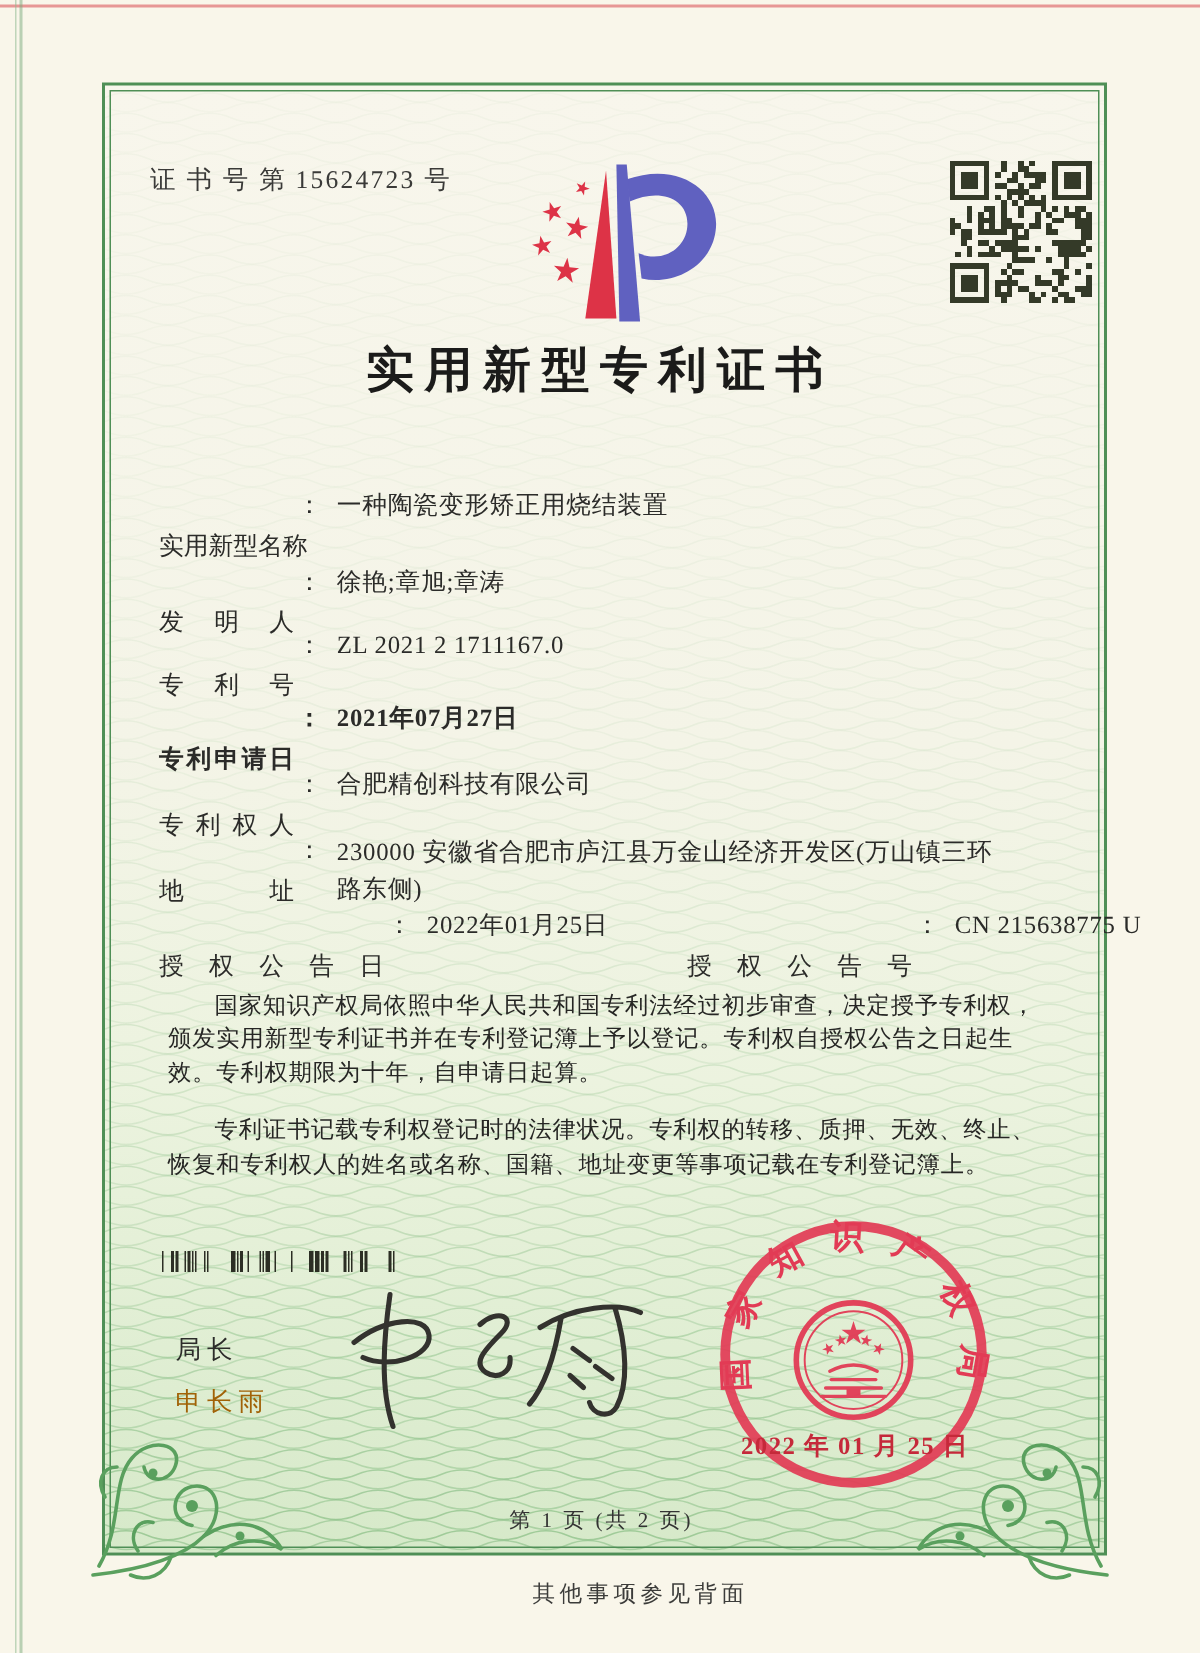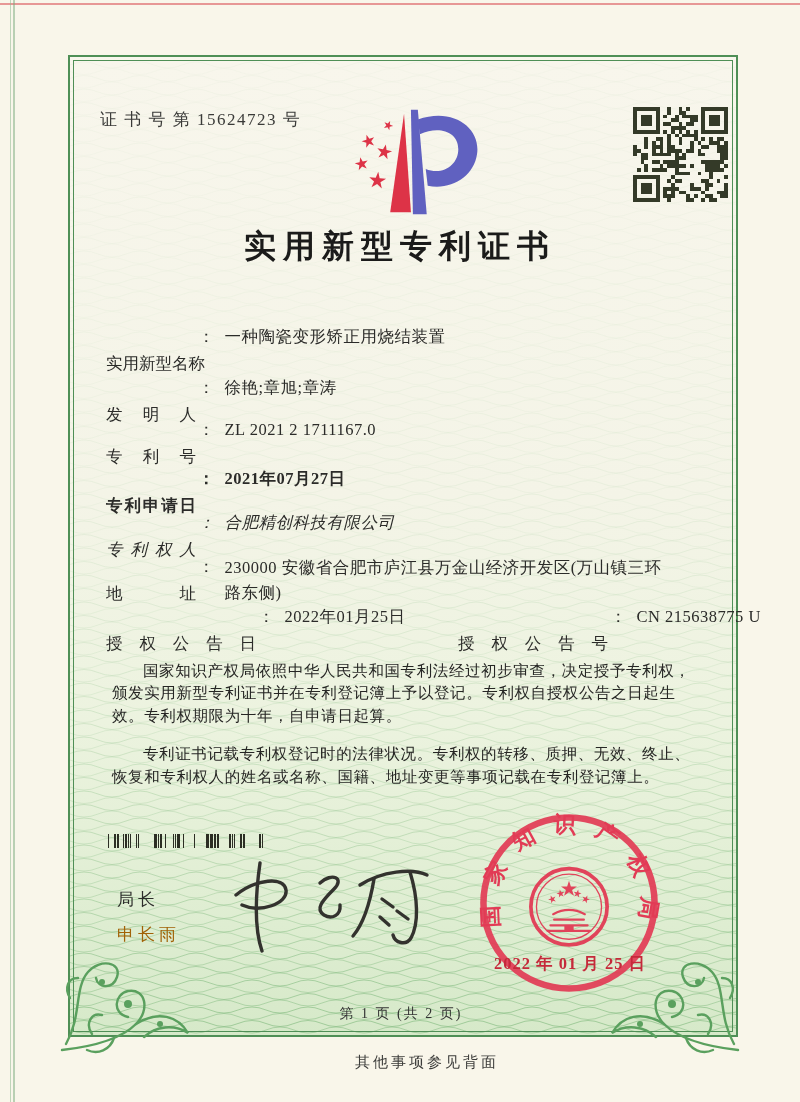--- a/index.html
+++ b/index.html
@@ -35,21 +35,21 @@
     position:absolute; left:0; top:225px; width:100%; text-align:center;
     font-size:32px; font-weight:600; letter-spacing:7px; color:#1b1b1a;
   }
 
   .rows{position:absolute; left:106px; top:0; width:610px; font-size:16.5px; color:#2b2b29;}
   .row{position:absolute; left:0; white-space:nowrap;}
   .row .lbl{display:inline-block; width:90px; text-align:justify; text-align-last:justify; vertical-align:top;margin-top:27px;}
   .row .colon{display:inline-block; margin:0 10px 0 2px;}
   .row .val{letter-spacing:.5px;}
   .row.r0{top:326px;} .row.r1{top:377px;} .row.r2{top:419px;}
-  .row.r3{top:468px;font-weight:bold;} .row.r4{top:512px;font-style:italic;}
+  .row.r3{top:468px;font-weight:bold;} .row.r4{top:512px;}
   .row.r5{top:556px; white-space:normal;}
   .row.r5 .val{display:inline-block; width:452px; line-height:1.5; vertical-align:top;}
   .row.r6{top:606px;}
   .row.r6 .lbl{width:150px;}
   .pair2{position:absolute; left:352px; top:0; white-space:nowrap;}
   .pair2 .lbl{width:124px;}
 
   .paras{position:absolute; left:96px; top:644px; width:620px;
     font-size:15.5px; line-height:22.4px; color:#262624; letter-spacing:.6px;}
   .paras p{margin:16px; text-indent:2em;}

